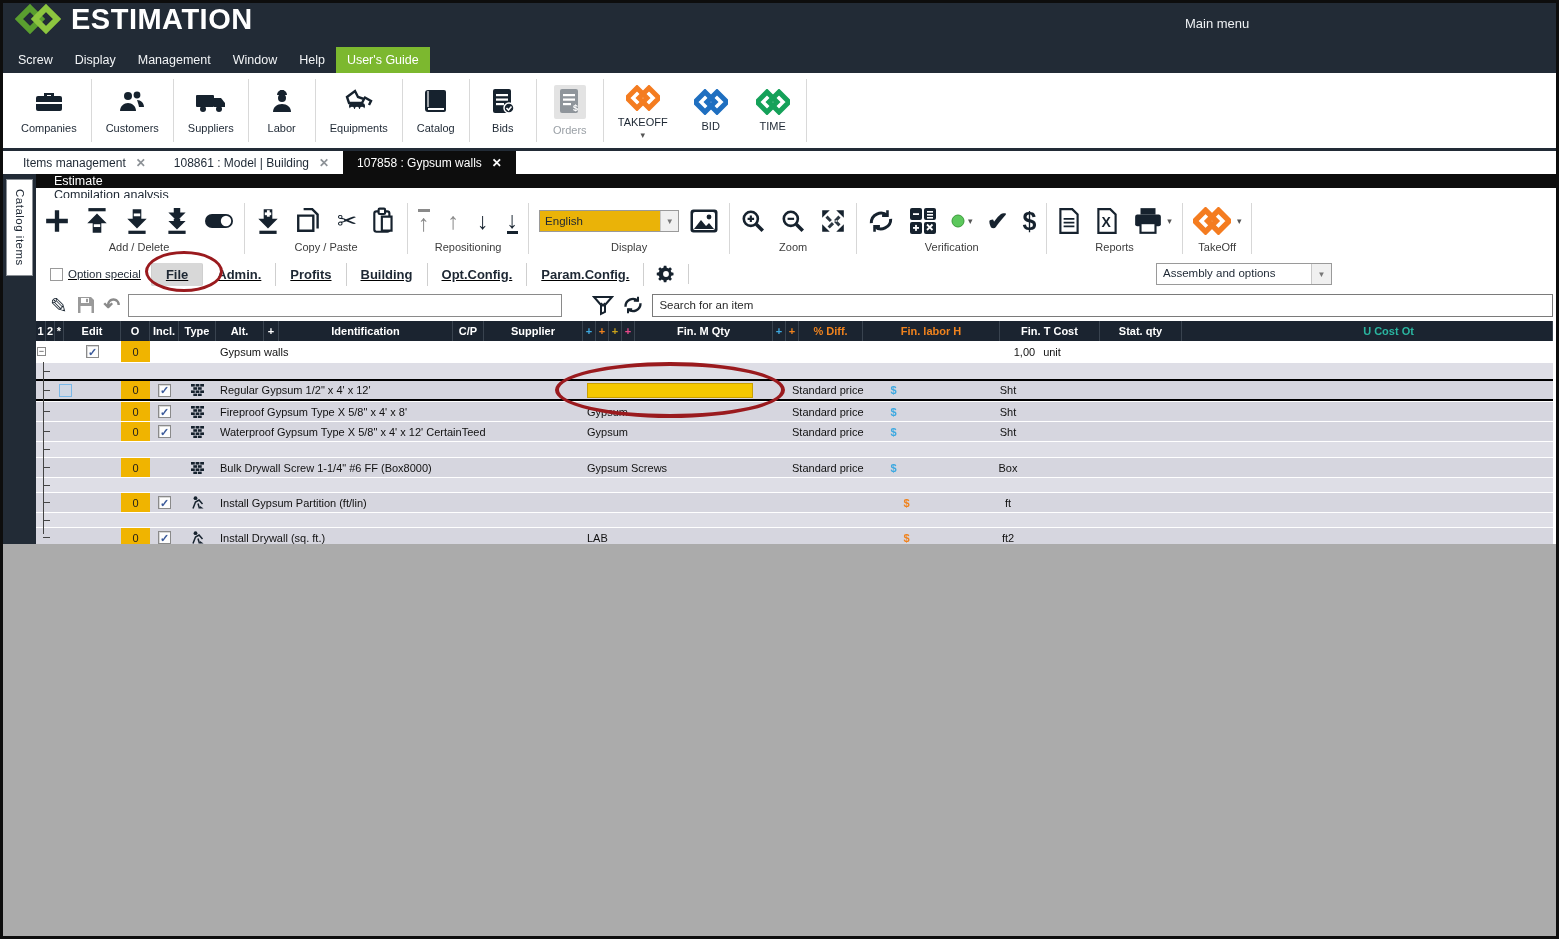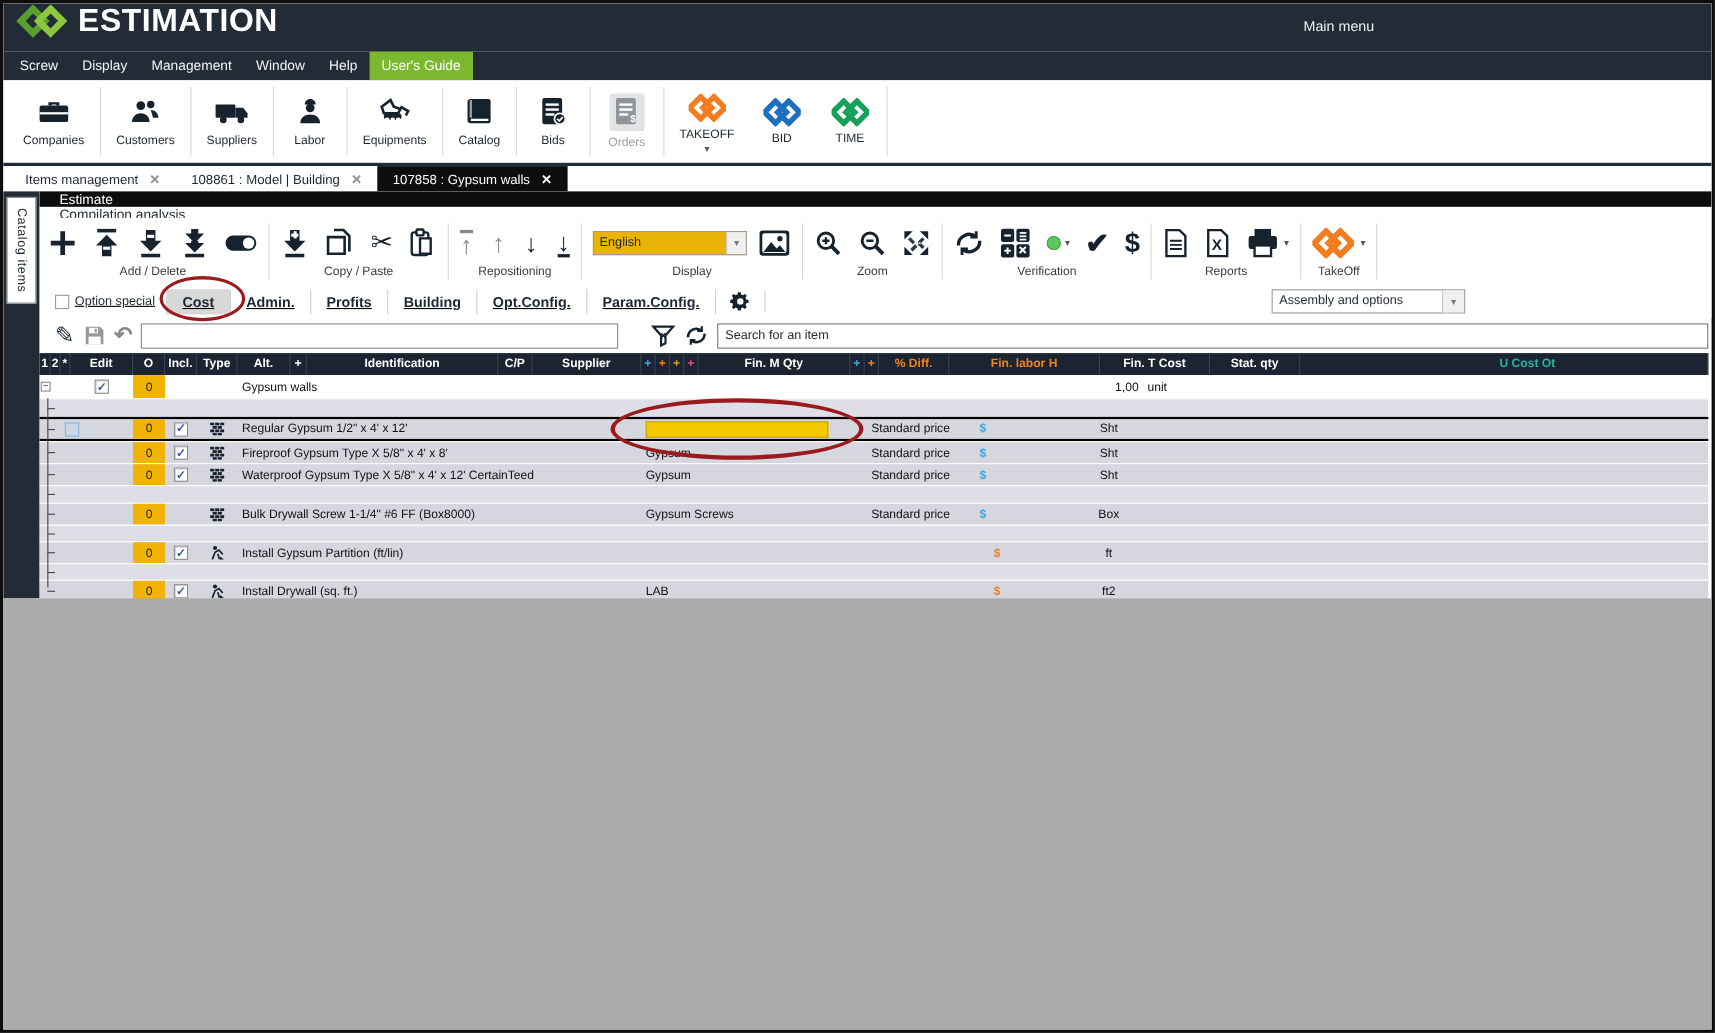--- a/index.html
+++ b/index.html
@@ -497,21 +497,21 @@
       <div class="rb-label">TakeOff</div>
     </div>
     <div class="rb-sep"></div>
   </div>
 
   <div class="mode-row">
     <label class="opt-special">
       <span class="cb-empty"></span>
       <span>Option special</span>
     </label>
-    <span class="mode-tab active">Cost</span>
+    <span class="mode-tab active">File</span>
     <span class="mode-tab">Admin.</span>
     <span class="mode-tab">Profits</span>
     <span class="mode-tab">Building</span>
     <span class="mode-tab">Opt.Config.</span>
     <span class="mode-tab">Param.Config.</span>
     <span class="gear-btn">
       <svg width="20" height="20" viewBox="0 0 24 24">
           <path fill="#16222e" fill-rule="evenodd" d="M21 13.5v-3l-2.6-.5a6.7 6.7 0 0 0-.8-1.9l1.5-2.2-2.1-2.1-2.2 1.5c-.6-.4-1.2-.6-1.9-.8L12.4 2h-3l-.5 2.5c-.7.2-1.3.4-1.9.8L4.8 3.8 2.7 5.9l1.5 2.2c-.4.6-.6 1.2-.8 1.9l-2.5.5v3l2.5.5c.2.7.4 1.3.8 1.9l-1.5 2.2 2.1 2.1 2.2-1.5c.6.4 1.2.6 1.9.8l.5 2.5h3l.5-2.5c.7-.2 1.3-.4 1.9-.8l2.2 1.5 2.1-2.1-1.5-2.2c.4-.6.6-1.2.8-1.9l2.6-.5zM12 15.5a3.5 3.5 0 1 1 0-7 3.5 3.5 0 0 1 0 7z"></path>
         </svg>
     </span>

